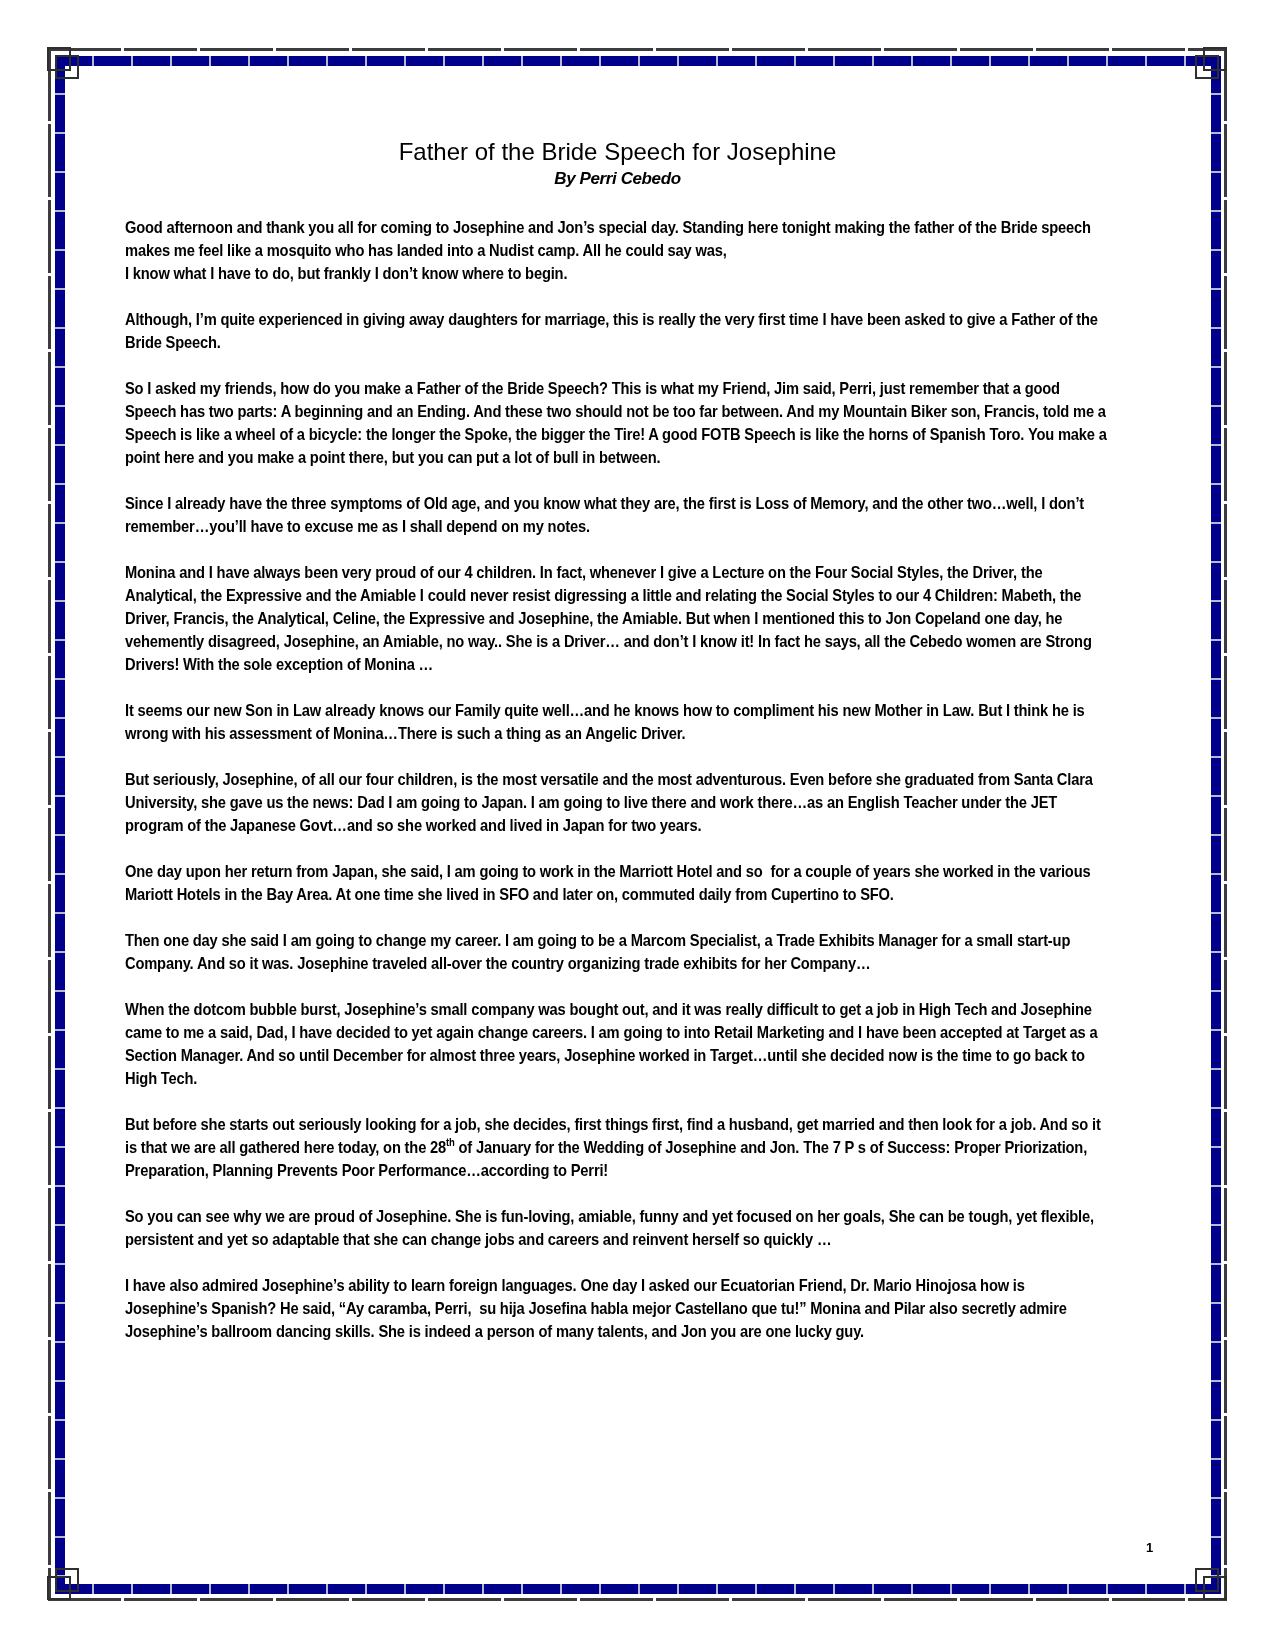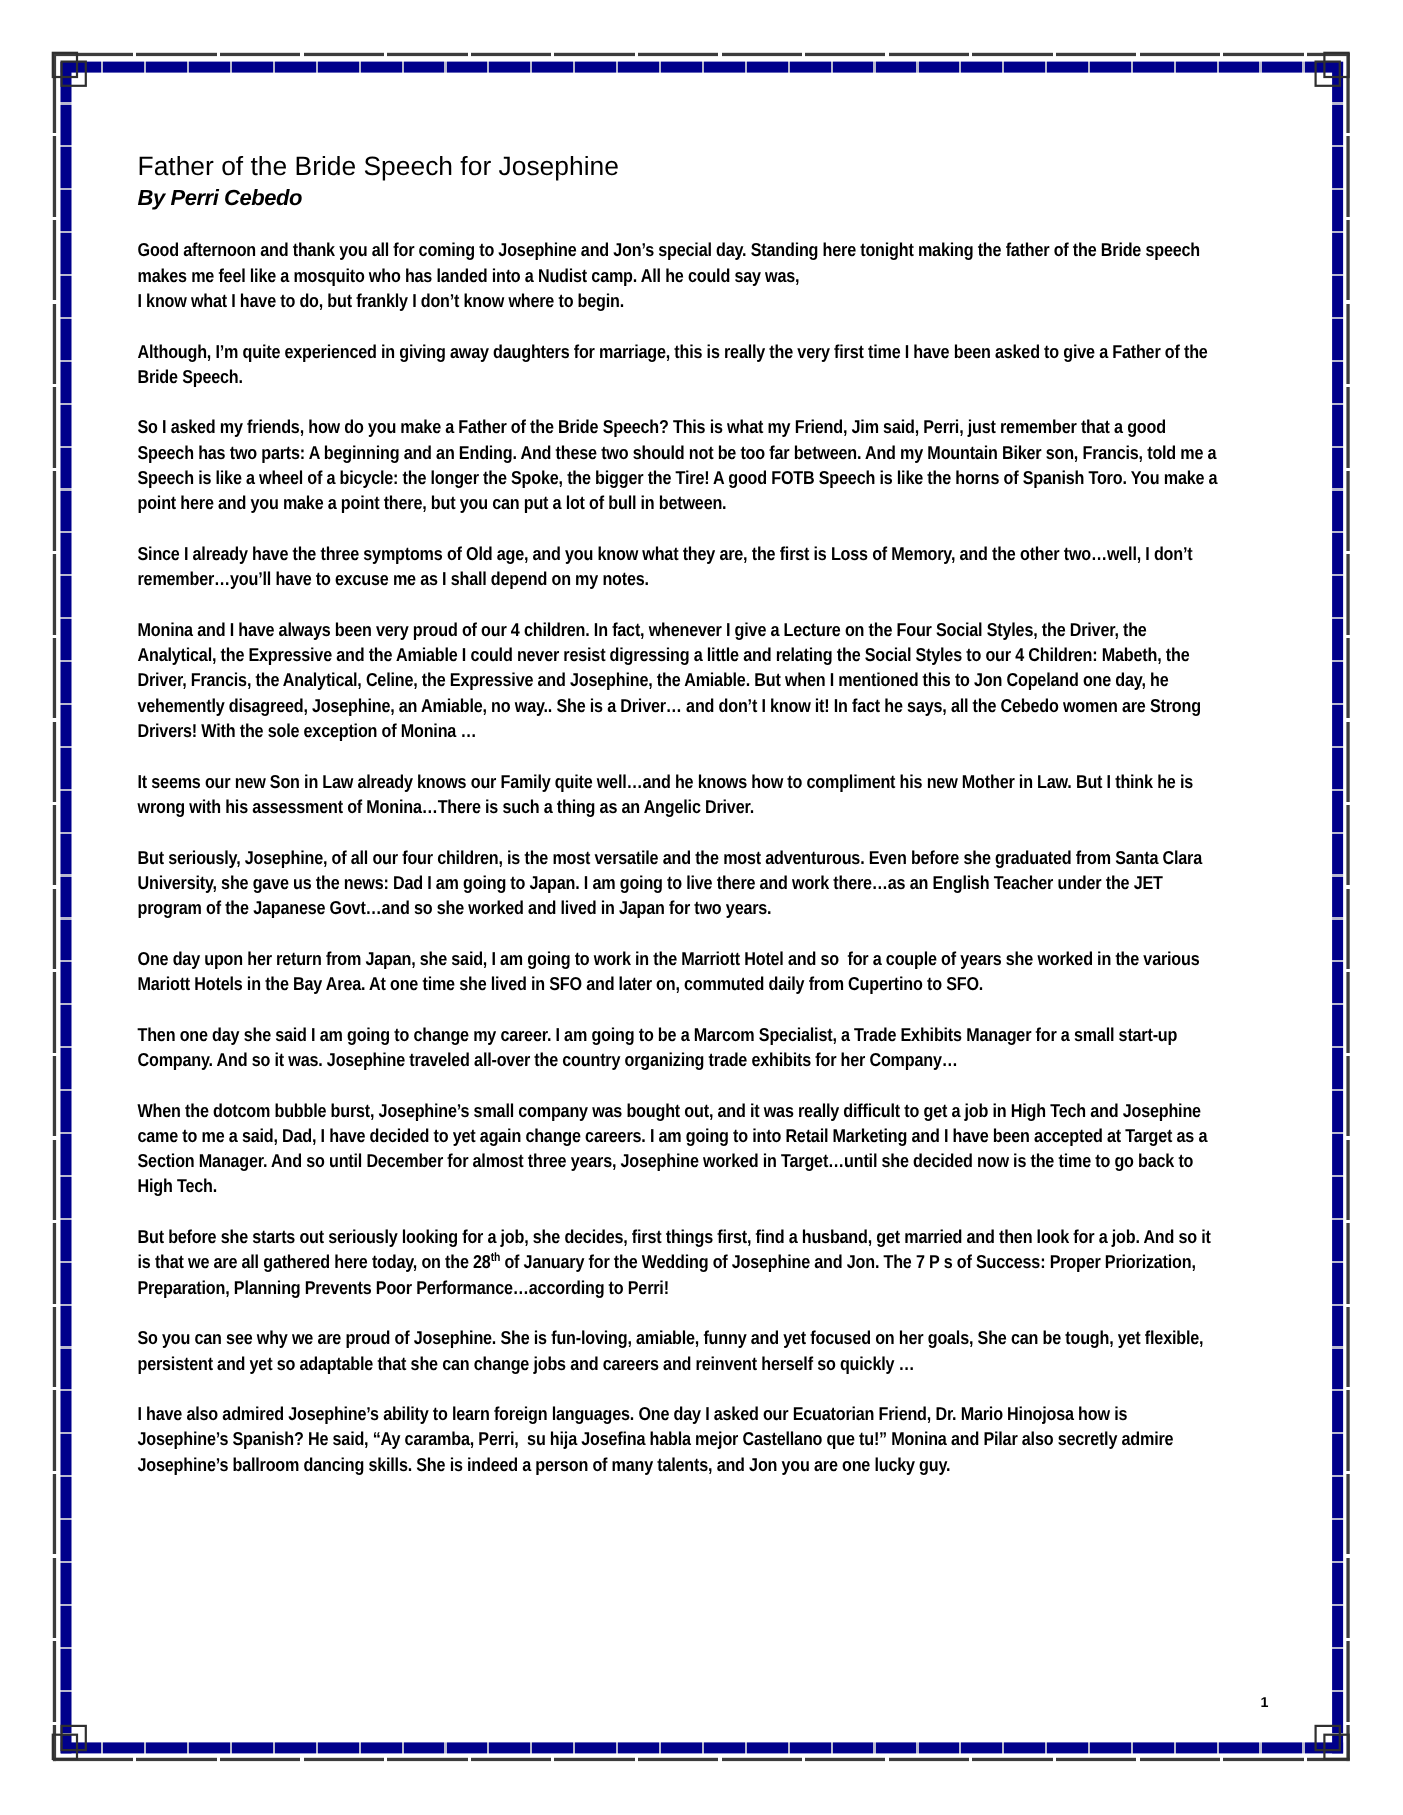--- a/index.html
+++ b/index.html
@@ -55,32 +55,32 @@
   .csq-bl-outer { left: 47px;   top: 1576px; }
   .csq-bl-inner { left: 55px;   top: 1568px; }
   
   .csq-br-outer { left: 1203px; top: 1576px; }
   .csq-br-inner { left: 1195px; top: 1568px; }
 
   
   .doc-header {
     position: absolute;
     left: 125px; top: 138px; width: 985px;
-    text-align: left;
+    text-align: center;
   }
   .doc-title {
     margin: 0;
     font-size: 24px;
     font-weight: 400;
     line-height: 28px;
     letter-spacing: 0;
   }
   .doc-byline {
     margin: 3px 0 0 0;
-    font-size: 20px;
+    font-size: 17px;
     font-weight: bold;
     font-style: italic;
     letter-spacing: -0.4px;
   }
 
   .doc-body {
     position: absolute;
     left: 125px; top: 216px;
     width: 1140px;
     transform: scaleX(0.864);

